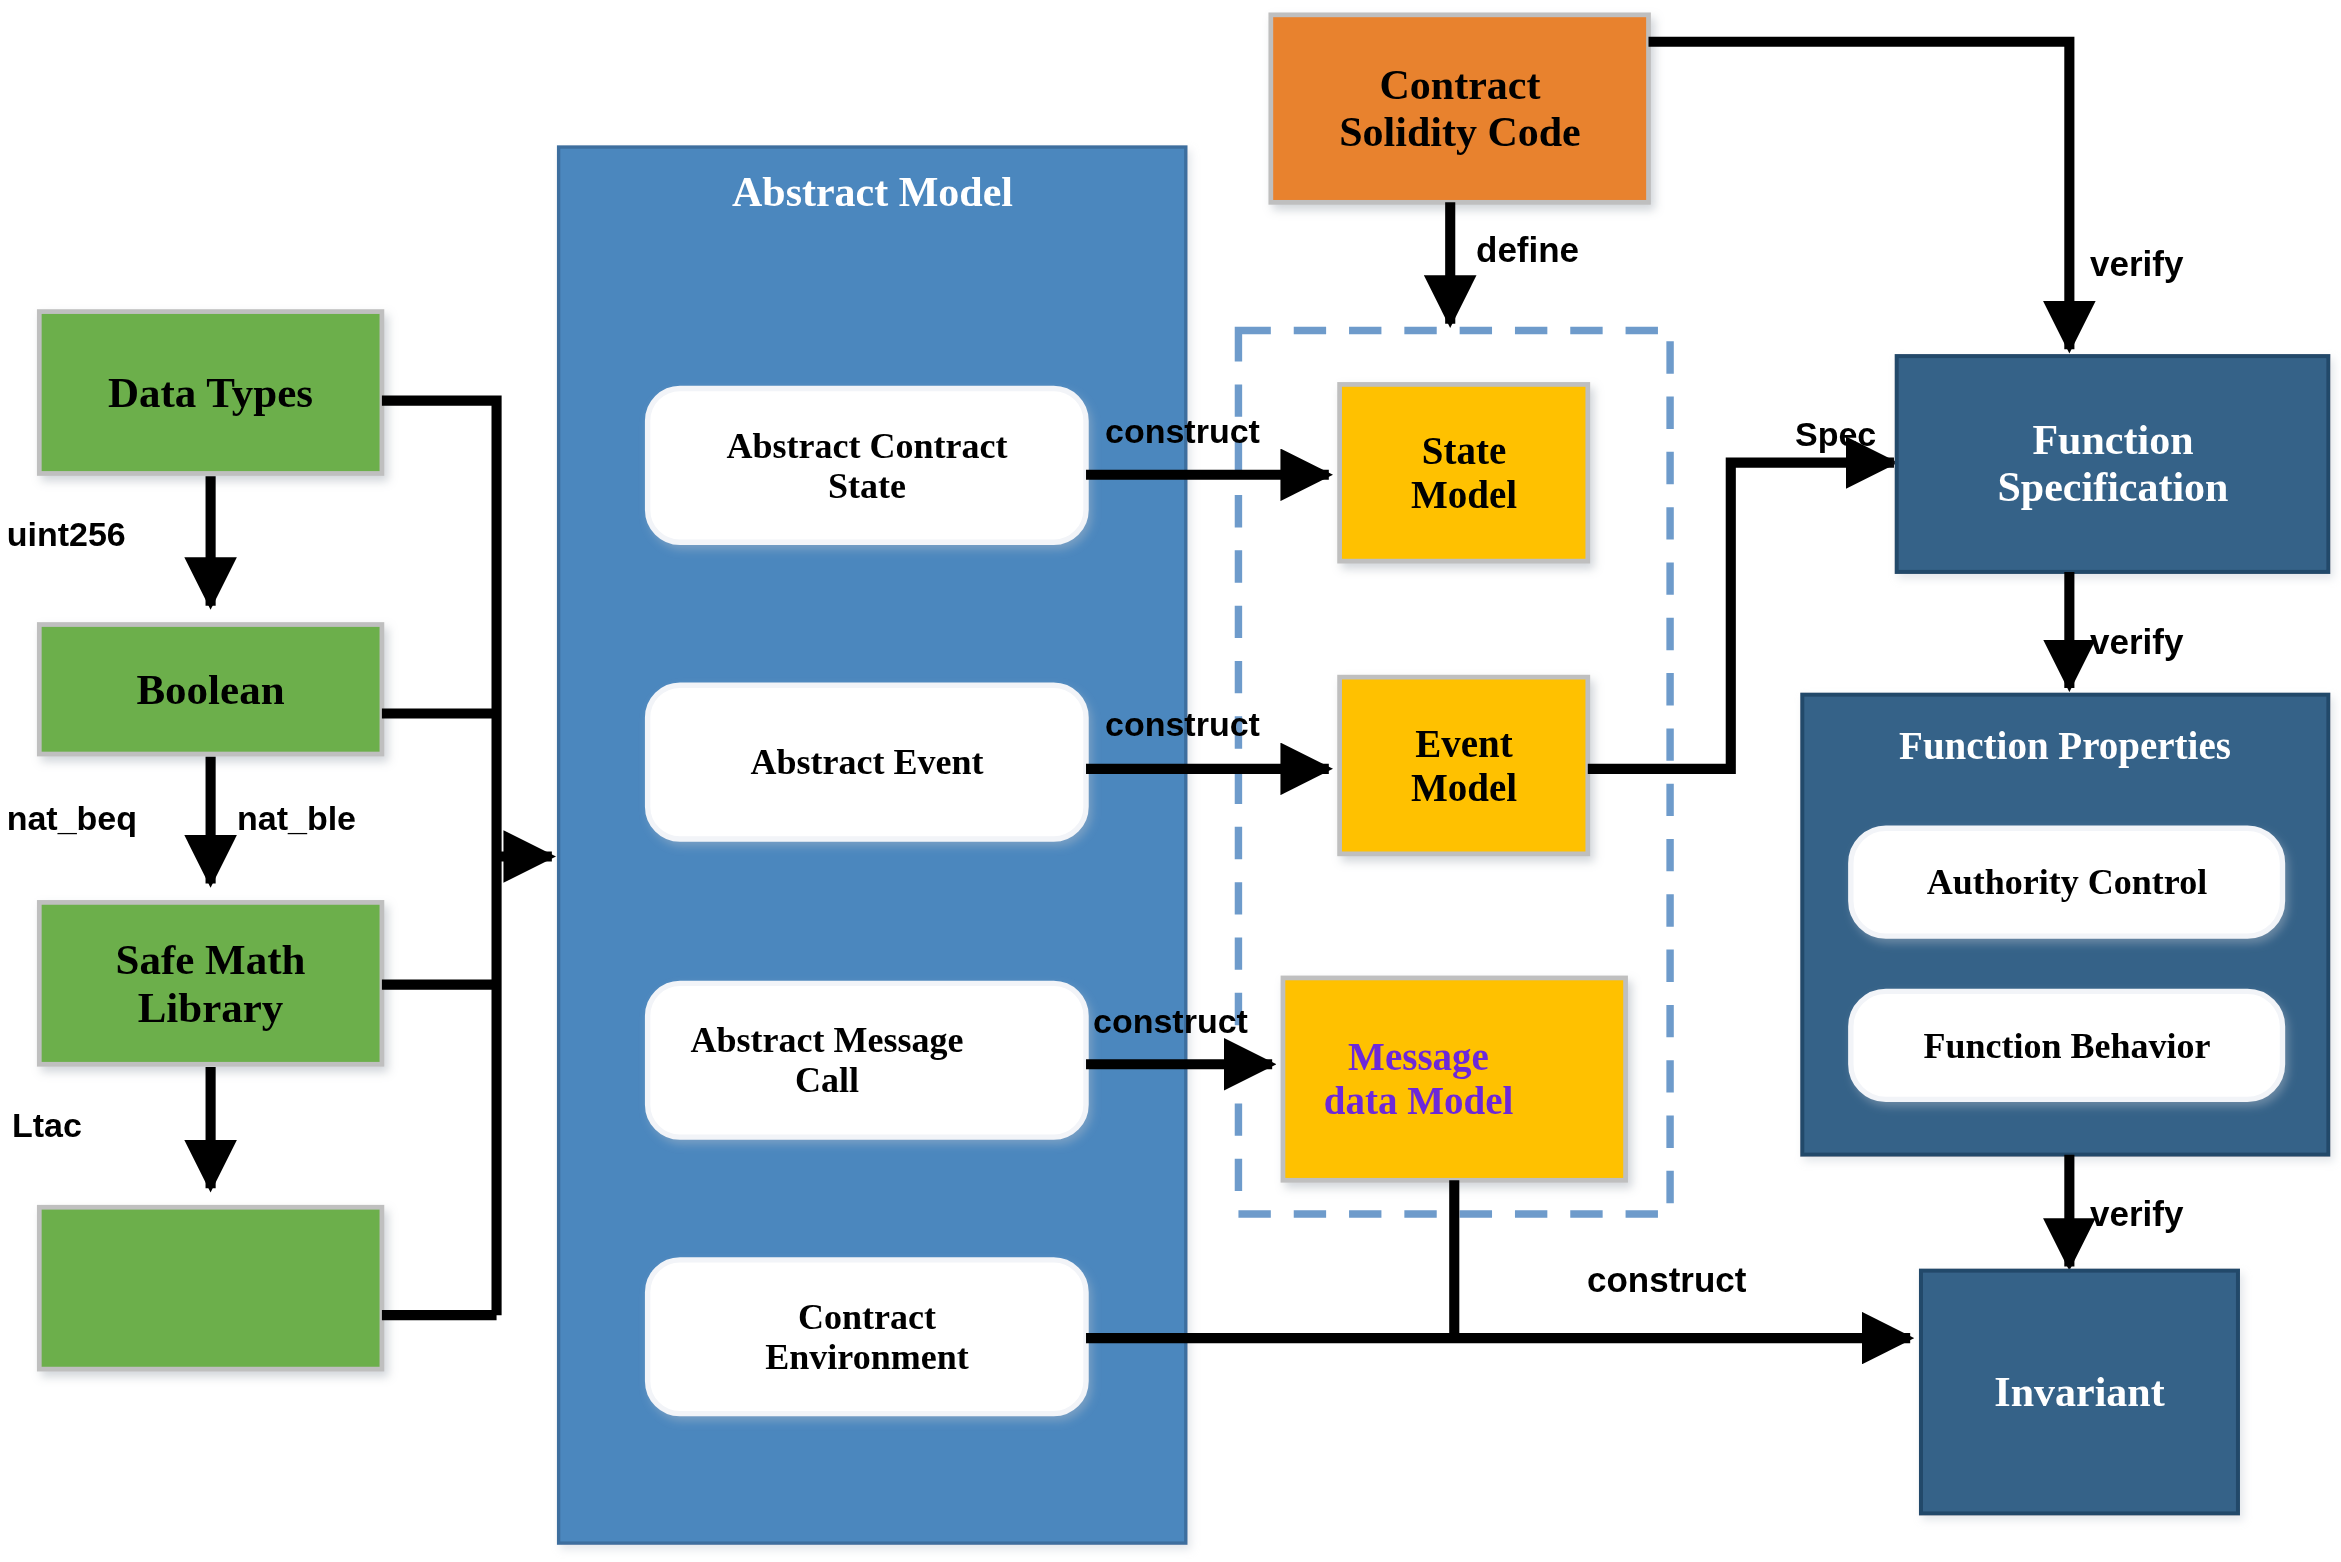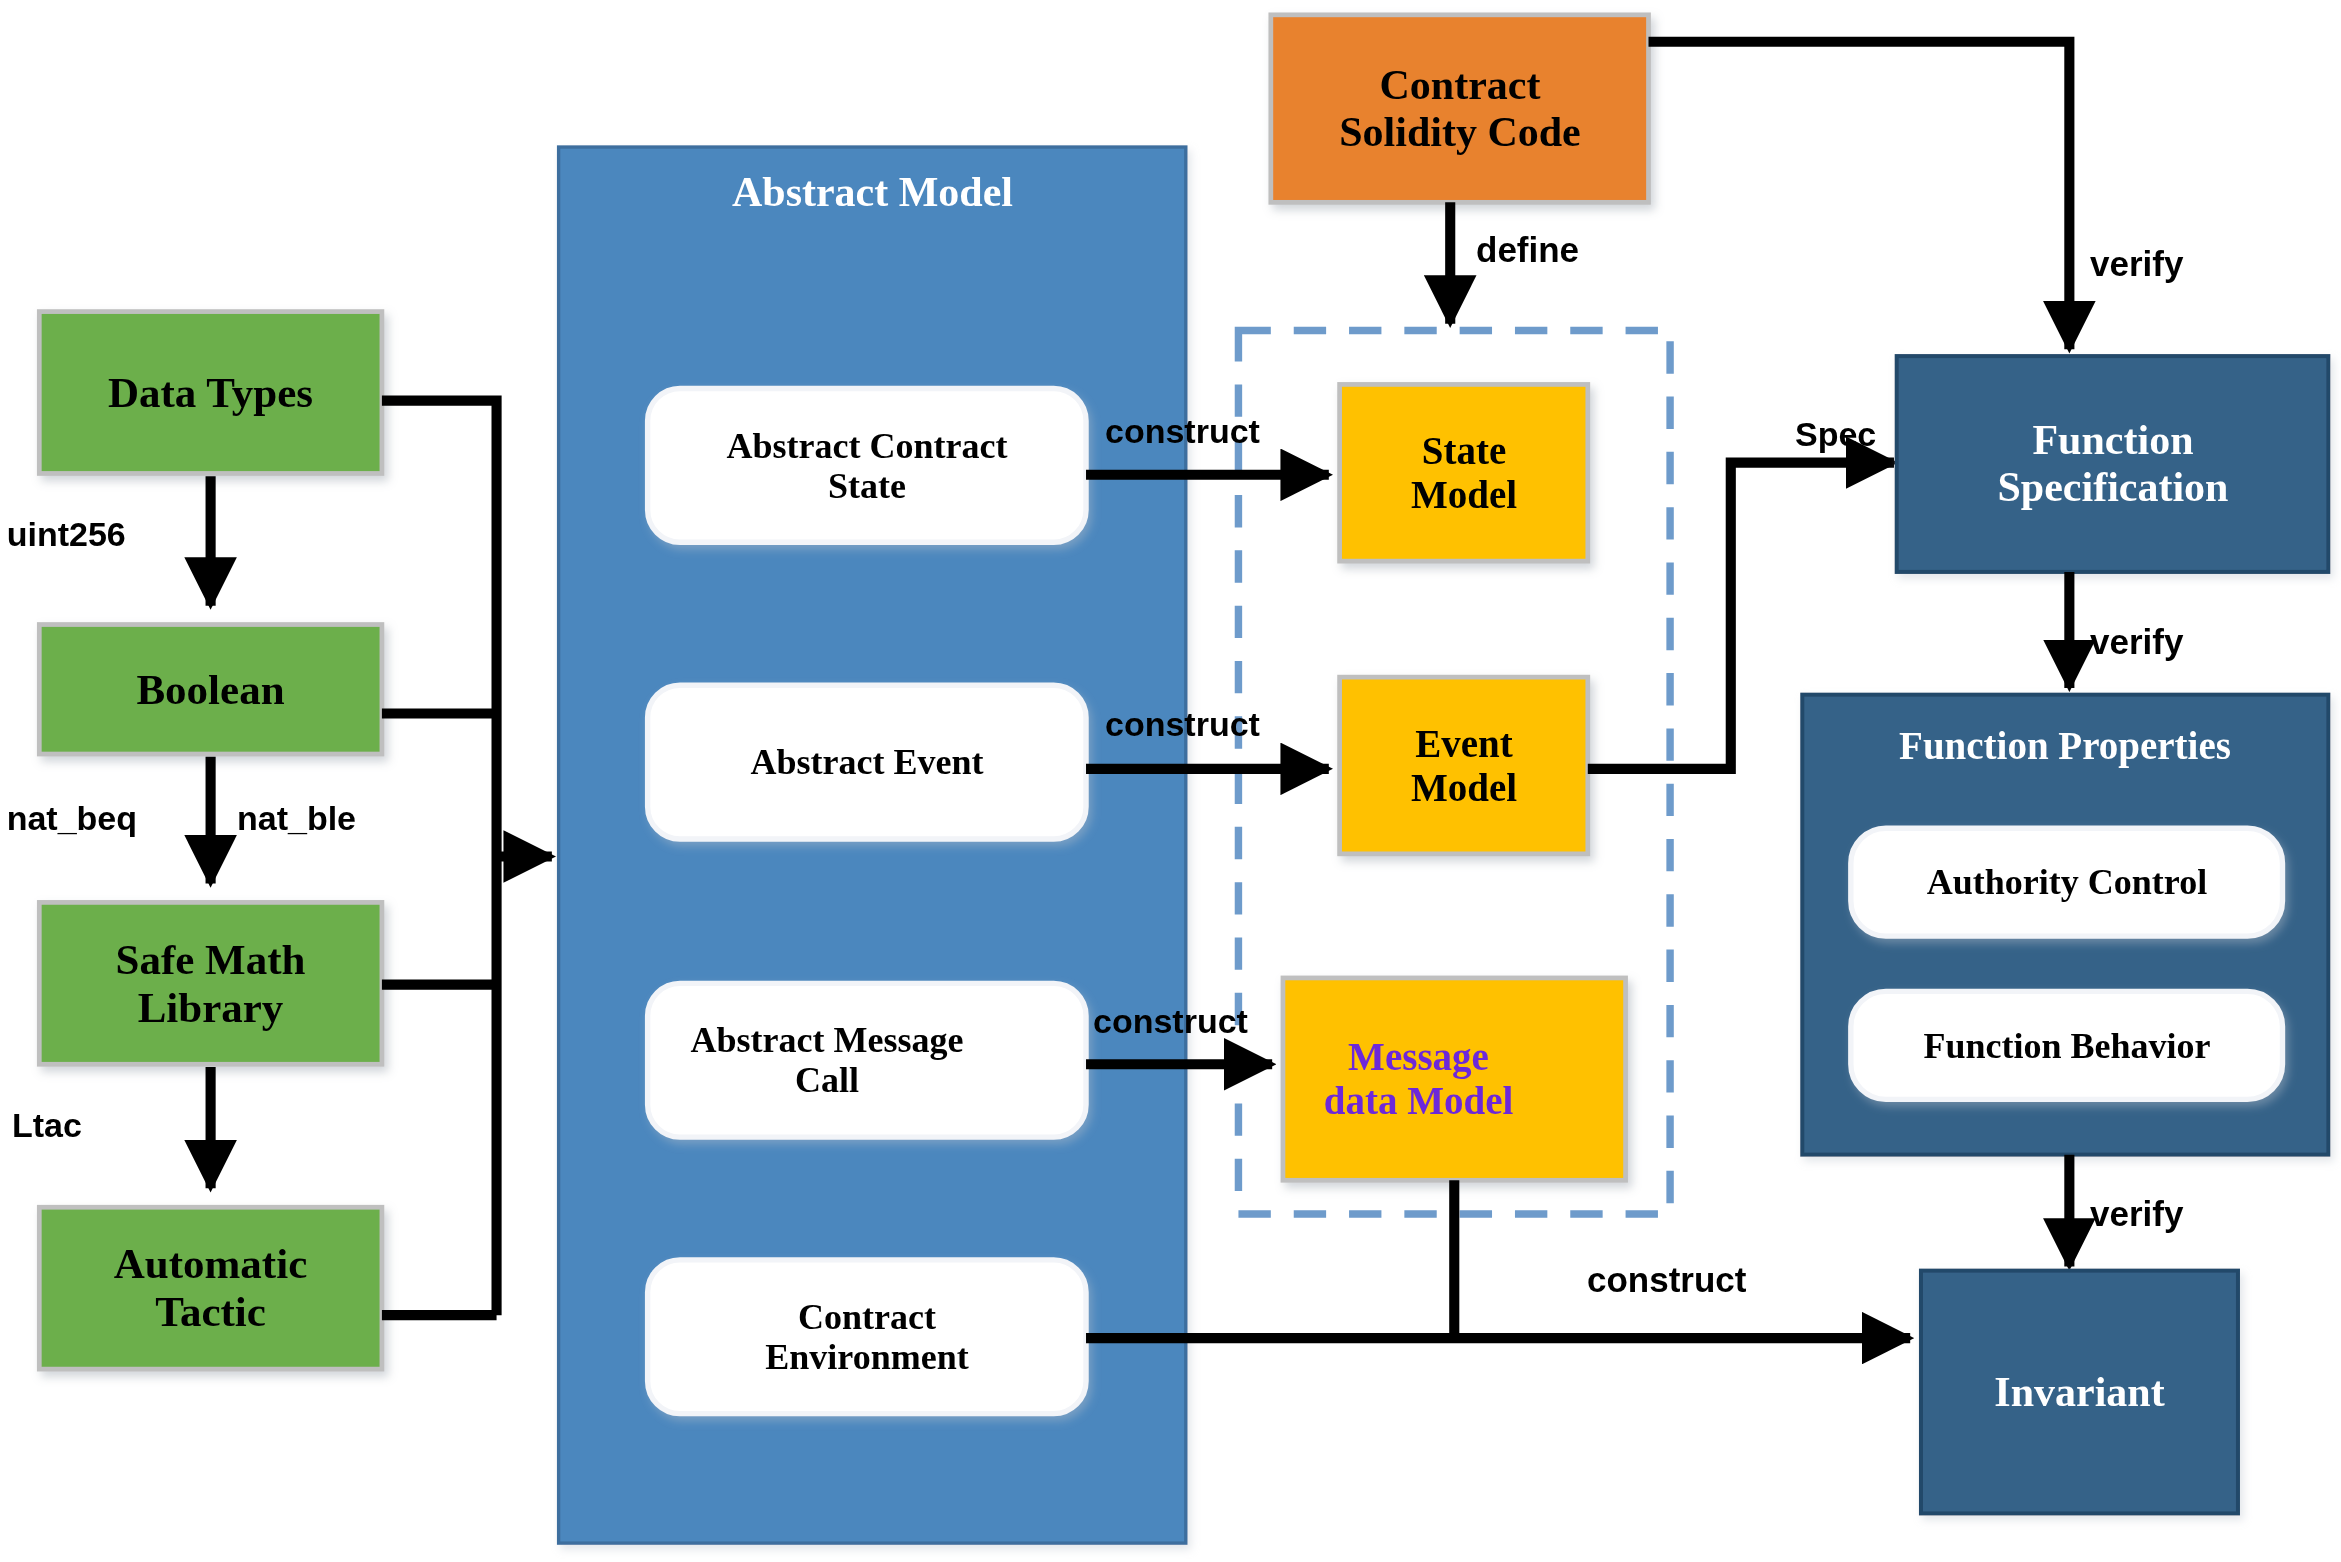--- a/index.html
+++ b/index.html
@@ -92,22 +92,20 @@
     <path d="M 1610 1984 L 2832 1984" fill="none" stroke="#000" stroke-width="15" marker-end="url(#arrowBlack)"></path>
     <line x1="2156" y1="1750" x2="2156" y2="1984" stroke="#000" stroke-width="15"></line>
   </svg>
 
   <div class="nodeLabel" style="left:559px;top:156px;width:627px;height:74px;color:#fff;font-size:42px;">Abstract Model</div>
 
   <div class="nodeLabel" style="left:39px;top:312px;width:343px;height:162px;color:#000;font-size:43px;">Data Types</div>
   <div class="nodeLabel" style="left:39px;top:625px;width:343px;height:130px;color:#000;font-size:43px;">Boolean</div>
   <div class="nodeLabel multi" style="left:39px;top:903px;width:343px;height:162px;color:#000;font-size:43px;white-space:pre-line;">Safe Math
 Library</div>
-  <div class="nodeLabel multi" style="left:39px;top:1207px;width:343px;height:162px;color:#000;font-size:43px;white-space:pre-line;">Automatic
-Tactic</div>
 
   <div class="edgeLabel" style="left:6.7px;top:513px;width:182px;height:42px;font-size:34px;justify-content:flex-start;">uint256</div>
   <div class="edgeLabel" style="left:6.7px;top:797px;width:189px;height:42px;font-size:34px;justify-content:flex-start;">nat_beq</div>
   <div class="edgeLabel" style="left:237px;top:797px;width:189px;height:42px;font-size:34px;justify-content:flex-start;">nat_ble</div>
   <div class="edgeLabel" style="left:12px;top:1104px;width:148px;height:42px;font-size:34px;justify-content:flex-start;">Ltac</div>
 
   <div class="nodeLabel" style="left:648px;top:389px;width:438px;height:154px;color:#000;font-size:36px;white-space:pre-line;">Abstract Contract
 State</div>
   <div class="nodeLabel" style="left:648px;top:685px;width:438px;height:154px;color:#000;font-size:36px;white-space:pre-line;">Abstract Event</div>
   <div class="nodeLabel" style="left:608px;top:983px;width:438px;height:154px;color:#000;font-size:36px;white-space:pre-line;">Abstract Message

